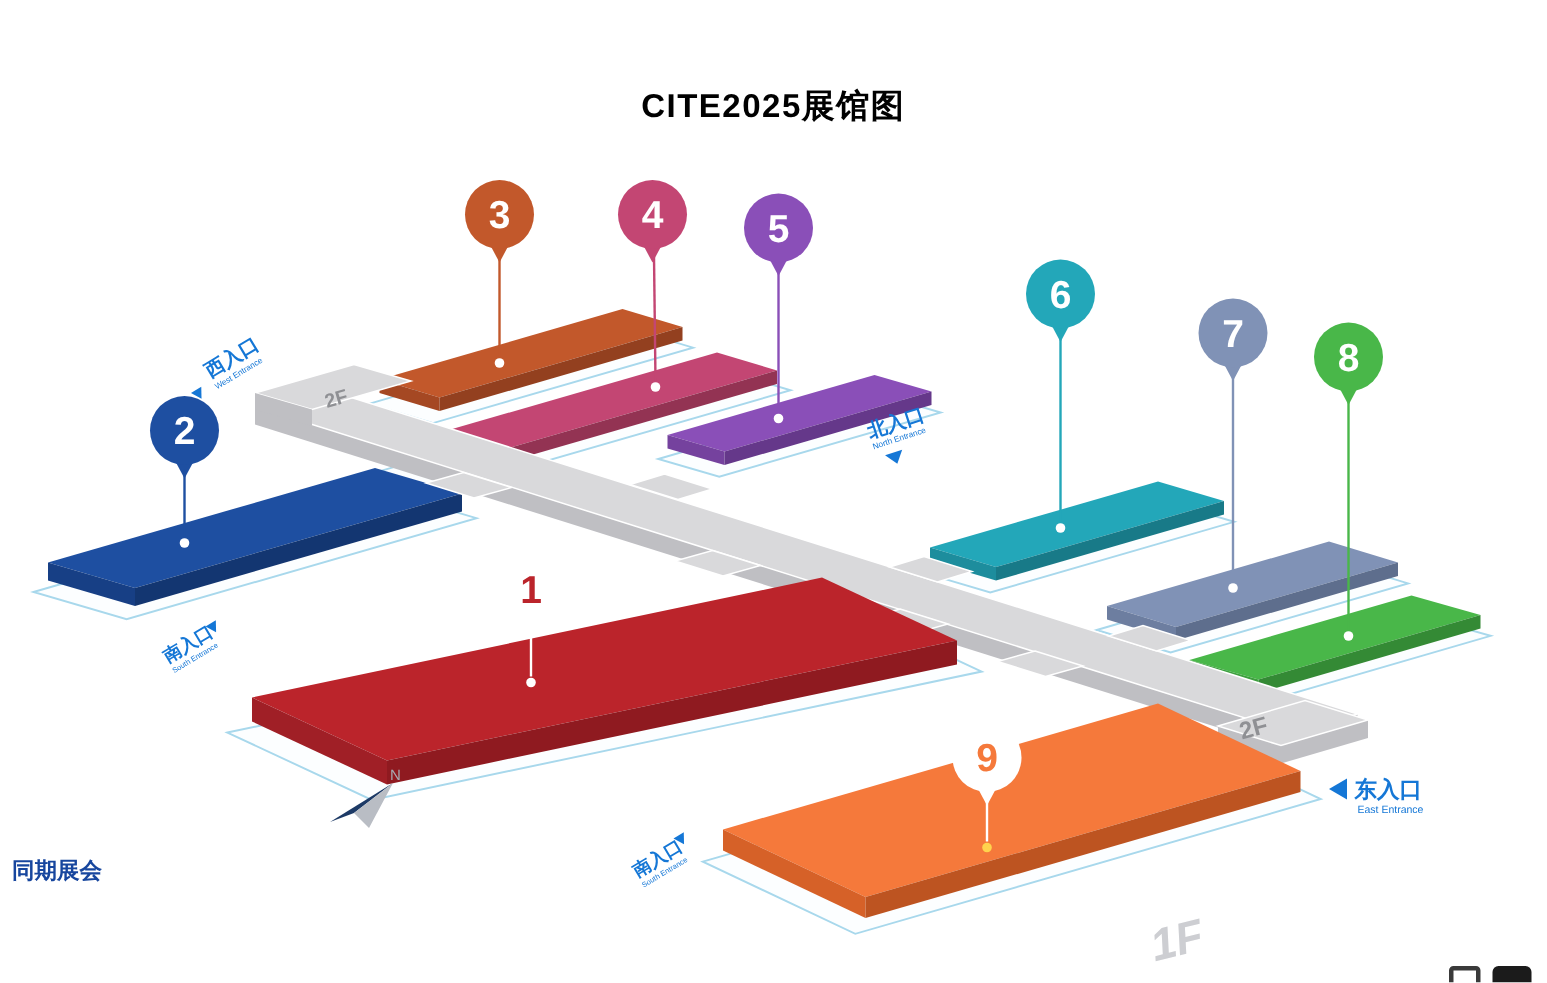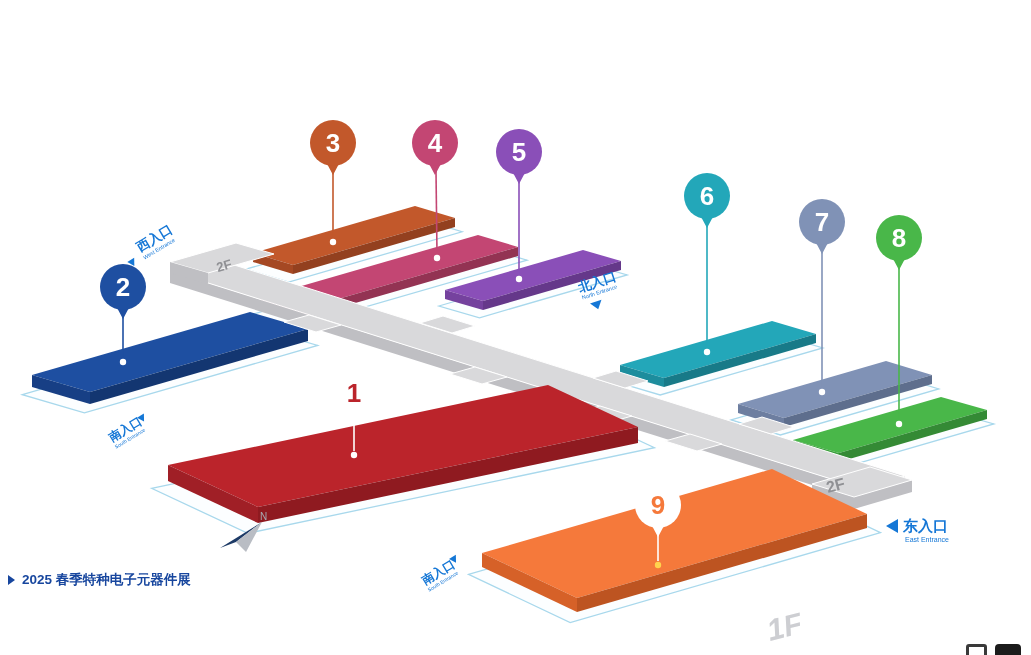--- a/index.html
+++ b/index.html
@@ -26,20 +26,21 @@
        display:inline-block;margin-right:7px;}
   .br-icons{position:absolute;right:10px;top:644px;display:flex;gap:8px;align-items:flex-start;}
   .br-icon-outline{width:15px;height:15px;border:3px solid #3a3a3a;border-radius:3px;background:#fff;}
   .br-icon-solid{width:26px;height:20px;background:#1b1b1b;border-radius:4px;}
 </style>
 </head>
 <body>
 
 <div class="stage">
 
+  <h1 class="title">CITE2025展馆图</h1>
 
   <svg class="map" width="1031" height="655" viewBox="0 0 1031 655">
 
     <polygon class="platform" points="32,375 250,312 308,329 90,392" transform="translate(-11.9,-6.6) scale(1.07)"></polygon>
     <polygon class="platform" points="253,253 415,206 455,218 293,265" transform="translate(-24.8,-1.5) scale(1.07)"></polygon>
     <polygon class="platform" points="260,298 478,235 518,247 300,310" transform="translate(-27.2,-4.1) scale(1.07)"></polygon>
     <polygon class="platform" points="445,290 583,250 621,261 483,301" transform="translate(-37.3,-4.3) scale(1.07)"></polygon>
     <polygon class="platform" points="620,365 772,321 816,334 664,378" transform="translate(-50.3,-9.5) scale(1.07)"></polygon>
     <polygon class="platform" points="738,404 886,361 932,375 784,418" transform="translate(-58.5,-12.3) scale(1.07)"></polygon>
     <polygon class="platform" points="793,440 941,397 987,410 839,453" transform="translate(-62.3,-14.8) scale(1.07)"></polygon>
@@ -211,24 +212,21 @@
     <g>
       <line class="stem" x1="658" y1="533" x2="658" y2="561" stroke="#ffffff"></line>
       <circle cx="658" cy="565" r="3.2" fill="#ffd34d"></circle>
       <polygon points="650,522 666,522 658,537" fill="#ffffff"></polygon>
       <circle cx="658" cy="505" r="23" fill="#ffffff"></circle>
       <text class="pin-num" x="658" y="514" fill="#f5793b">9</text>
     </g>
   </svg>
 
   <div class="legend">
-    <div class="legend-item">
-      <span class="tri"></span>
-      <span>2025 春季特种电子元器件展</span>
-    </div>
+    <div class="legend-heading">同期展会</div>
   </div>
 
   <div class="br-icons">
     <div class="br-icon-outline"></div>
     <div class="br-icon-solid"></div>
   </div>
 
 </div>
 
 </body></html>

